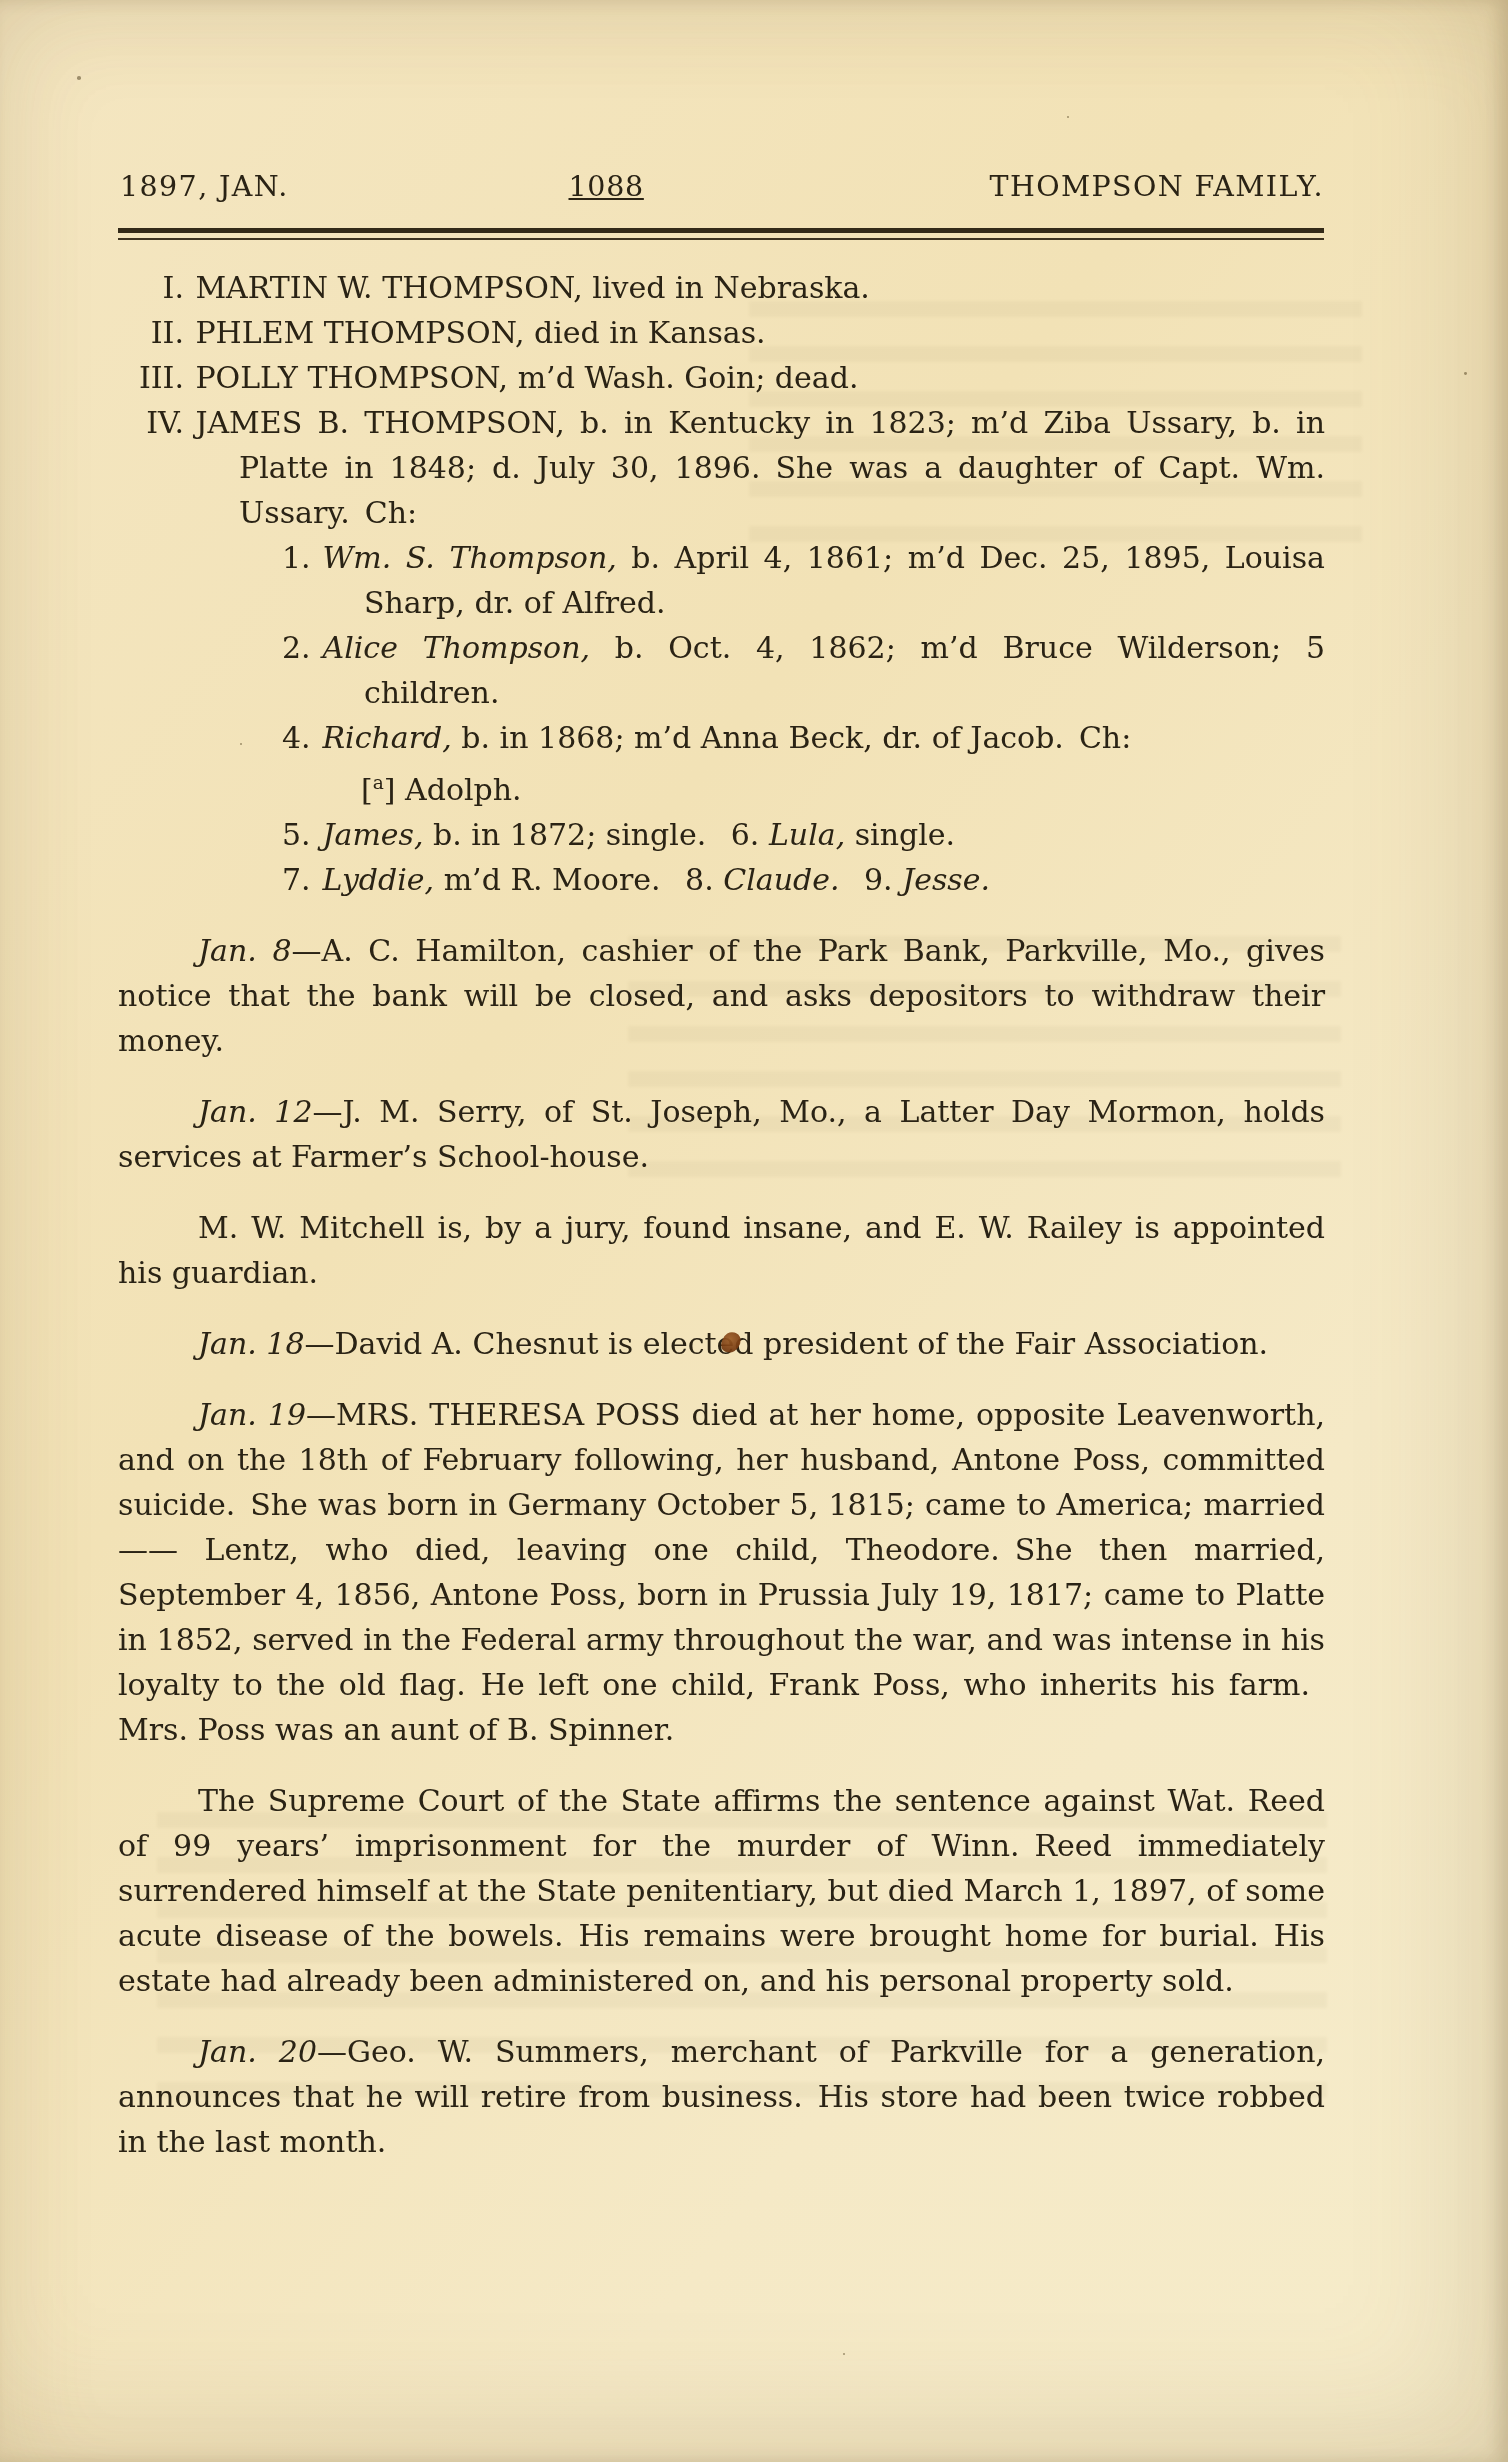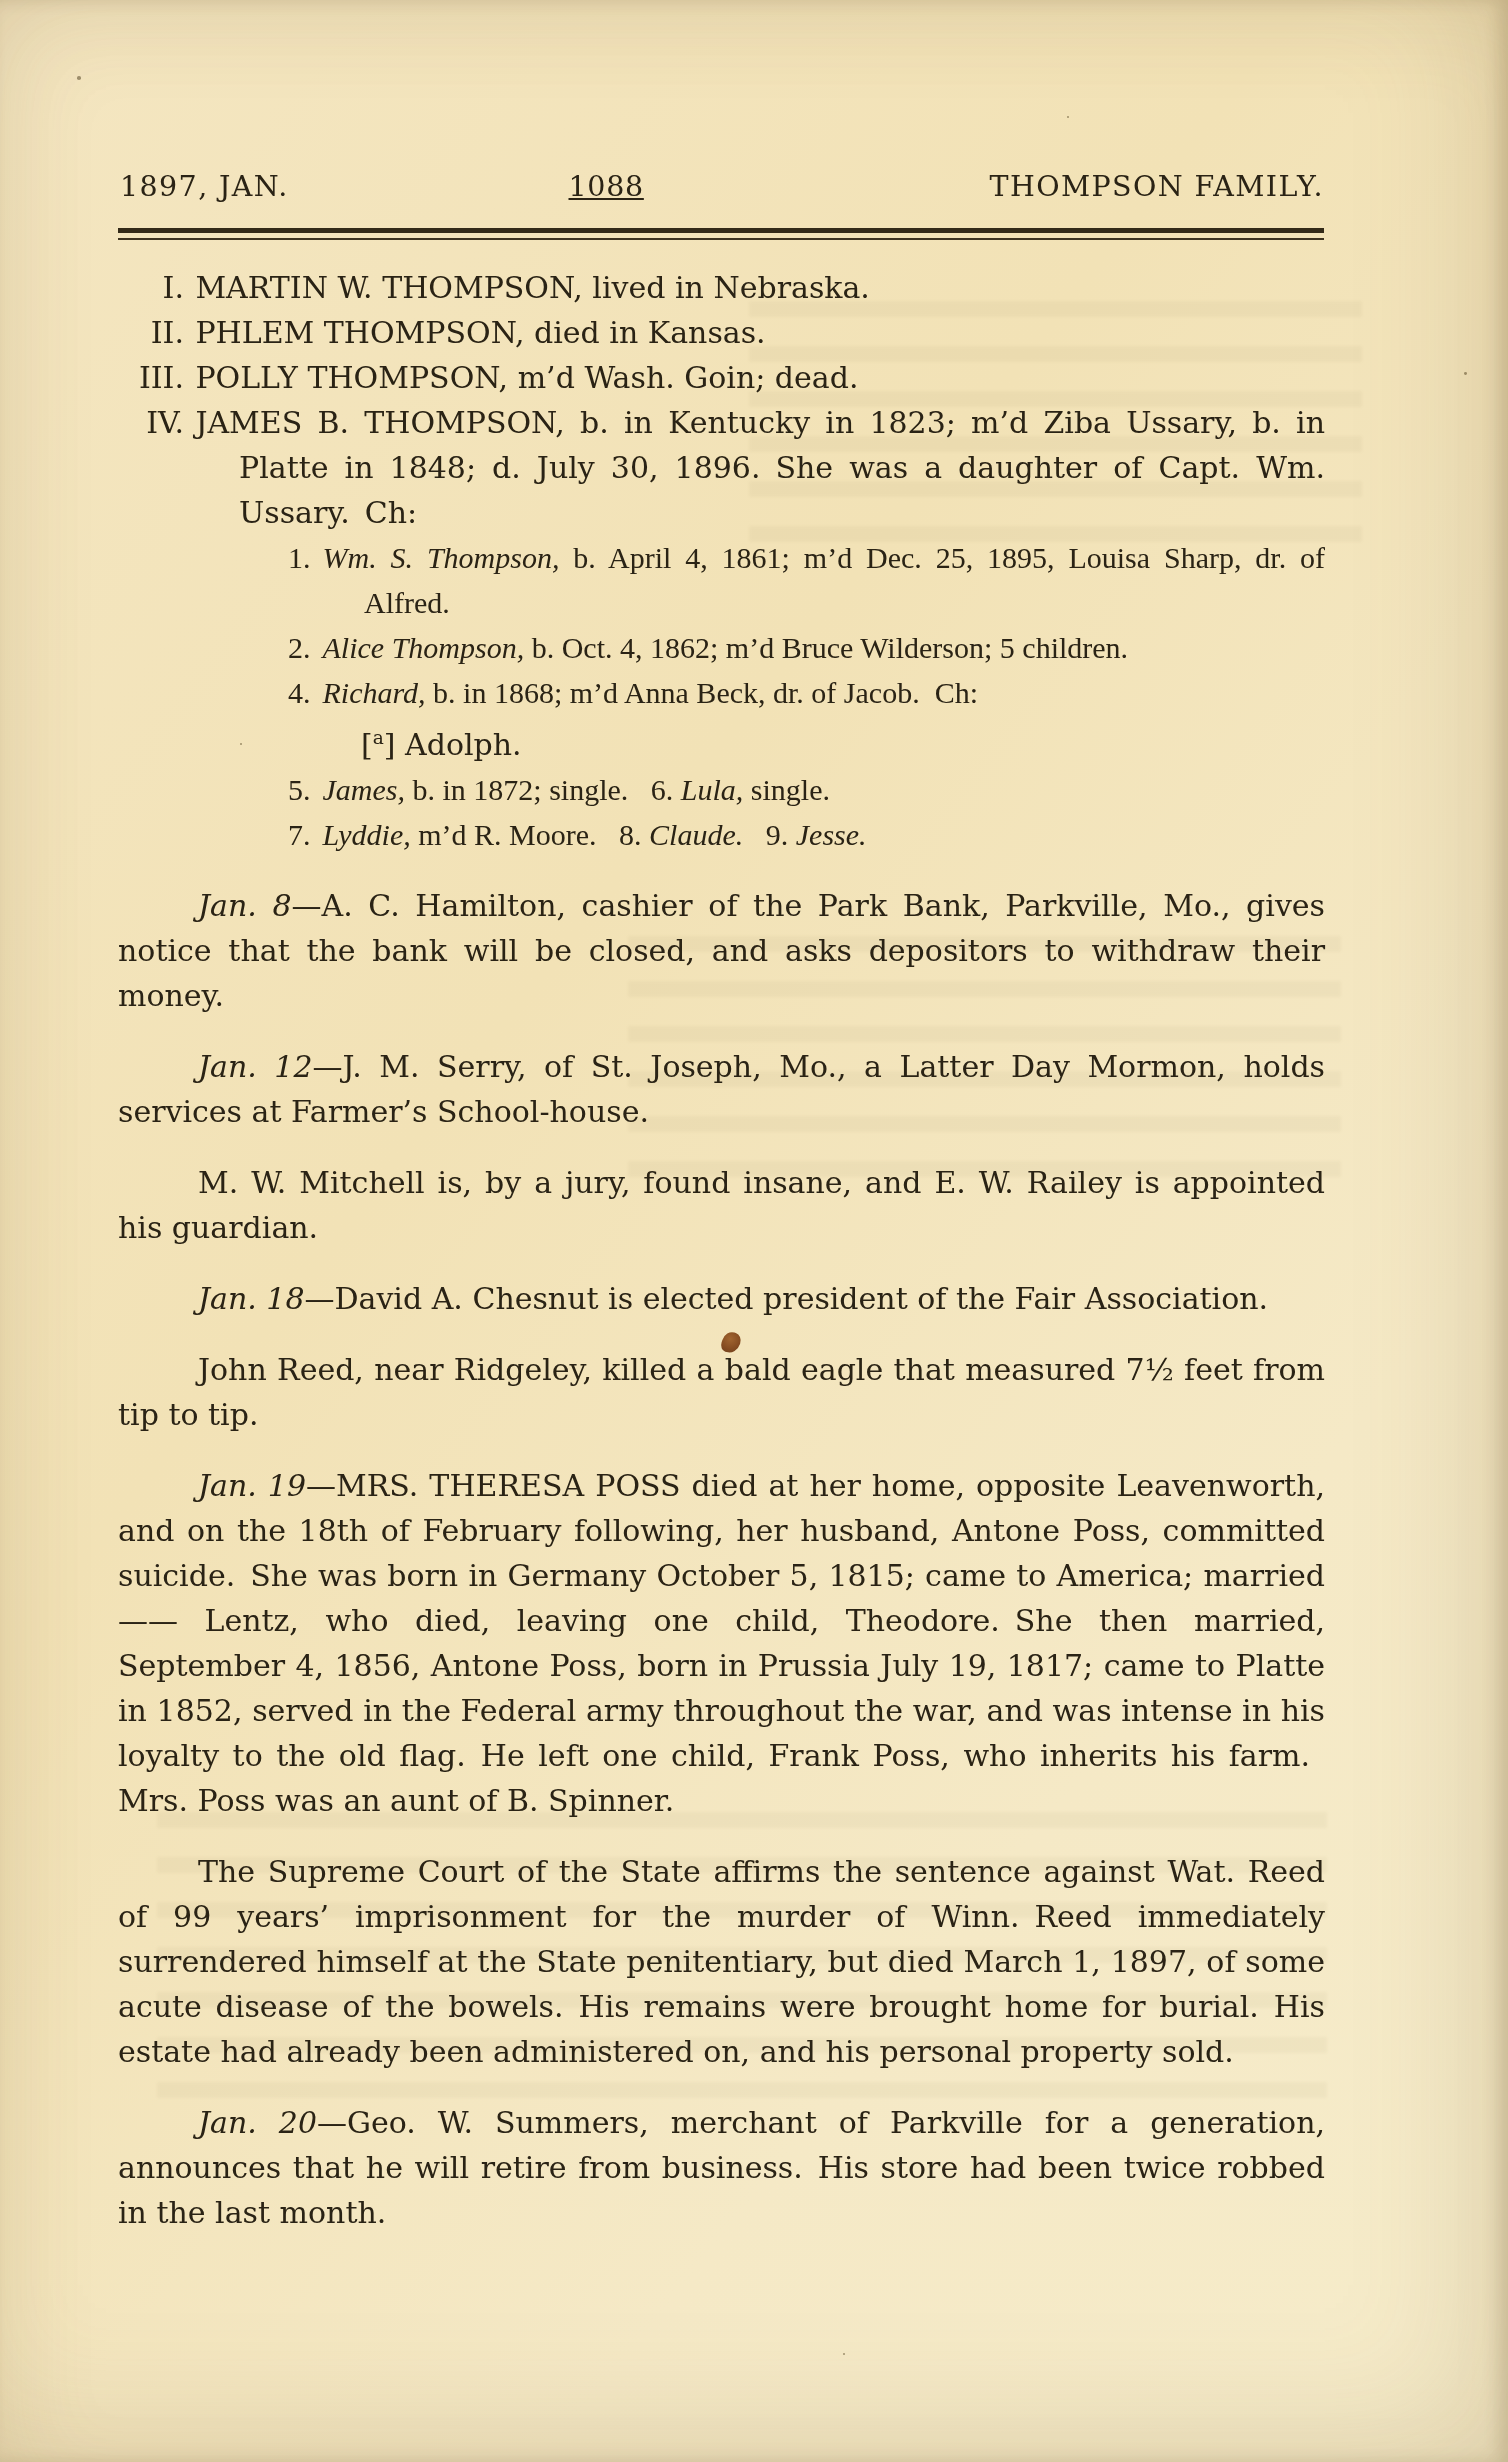--- a/index.html
+++ b/index.html
@@ -27,21 +27,21 @@
     border-top:5px solid #33291700; 
     border-top:5px solid #332a18;
     border-bottom:2.1px solid #3d3320;
   }
   .content {
     position:absolute; top:265px; left:118px; width:1207px;
     font-size:30px; line-height:45px; text-align:justify;
   }
   .ritem { padding-left:121px; text-indent:-121px; }
   .rnum  { display:inline-block; width:66px; text-align:right; margin-right:11.4px; text-indent:0; }
-  .citem { padding-left:246px; text-indent:-82px;font-family:Liberation Serif, serif; }
+  .citem { padding-left:246px; text-indent:-82px; }
   .cnum  { display:inline-block; width:28.5px; text-align:right; margin-right:12px; text-indent:0; }
   .subitem { padding-left:243px; }
   .para { text-indent:80px; margin:26px 0 0 0; }
   .it  { font-style:italic; }
   .sup { font-size:62%; vertical-align:super; }
   .ink-blot {
     position:absolute; left:722px; top:1332px; width:18px; height:21.4px;
     background: radial-gradient(circle at 40% 35%, #9a5a24, #7a3d12 60%, #5f2f0e);
     border-radius:55% 45% 62% 38%; transform:rotate(18deg); opacity:.92;
   }
@@ -78,21 +78,20 @@
     <div class="citem"><span class="cnum">2.</span><span><span class="it">Alice Thompson,</span><span> b. Oct. 4, 1862; m’d Bruce Wilderson; 5 children.</span></span></div>
     <div class="citem"><span class="cnum">4.</span><span><span class="it">Richard,</span><span> b. in 1868; m’d Anna Beck, dr. of Jacob. Ch:</span></span></div>
     <div class="subitem"><span><span>[</span><span class="sup">a</span><span>] Adolph.</span></span></div>
     <div class="citem"><span class="cnum">5.</span><span><span class="it">James,</span><span> b. in 1872; single.  6. </span><span class="it">Lula,</span><span> single.</span></span></div>
     <div class="citem"><span class="cnum">7.</span><span><span class="it">Lyddie,</span><span> m’d R. Moore.  8. </span><span class="it">Claude.</span><span>  9. </span><span class="it">Jesse.</span></span></div>
 
     <p class="para"><span class="it">Jan. 8</span><span>—A. C. Hamilton, cashier of the Park Bank, Parkville, Mo., gives notice that the bank will be closed, and asks depositors to withdraw their money.</span></p>
     <p class="para"><span class="it">Jan. 12</span><span>—J. M. Serry, of St. Joseph, Mo., a Latter Day Mormon, holds services at Farmer’s School-house.</span></p>
     <p class="para"><span>M. W. Mitchell is, by a jury, found insane, and E. W. Railey is appointed his guardian.</span></p>
     <p class="para"><span class="it">Jan. 18</span><span>—David A. Chesnut is elected president of the Fair Association.</span></p>
-    <p class="para"><span>John Reed, near Ridgeley, killed a bald eagle that measured 7½ feet from tip to tip.</span></p>
     <p class="para"><span class="it">Jan. 19</span><span>—MRS. THERESA POSS died at her home, opposite Leavenworth, and on the 18th of February following, her husband, Antone Poss, committed suicide. She was born in Germany October 5, 1815; came to America; married —— Lentz, who died, leaving one child, Theodore. She then married, September 4, 1856, Antone Poss, born in Prussia July 19, 1817; came to Platte in 1852, served in the Federal army throughout the war, and was intense in his loyalty to the old flag. He left one child, Frank Poss, who inherits his farm. Mrs. Poss was an aunt of B. Spinner.</span></p>
     <p class="para"><span>The Supreme Court of the State affirms the sentence against Wat. Reed of 99 years’ imprisonment for the murder of Winn. Reed immediately surrendered himself at the State penitentiary, but died March 1, 1897, of some acute disease of the bowels. His remains were brought home for burial. His estate had already been administered on, and his personal property sold.</span></p>
     <p class="para"><span class="it">Jan. 20</span><span>—Geo. W. Summers, merchant of Parkville for a generation, announces that he will retire from business. His store had been twice robbed in the last month.</span></p>
 
   </main>
 
   <div class="ink-blot"></div>
 
   <div class="speck" style="left:77px; top:76px; width:3.6px; height:3.6px;"></div>
   <div class="speck" style="left:1067px; top:116px; width:2.1px; height:2.1px;"></div>

